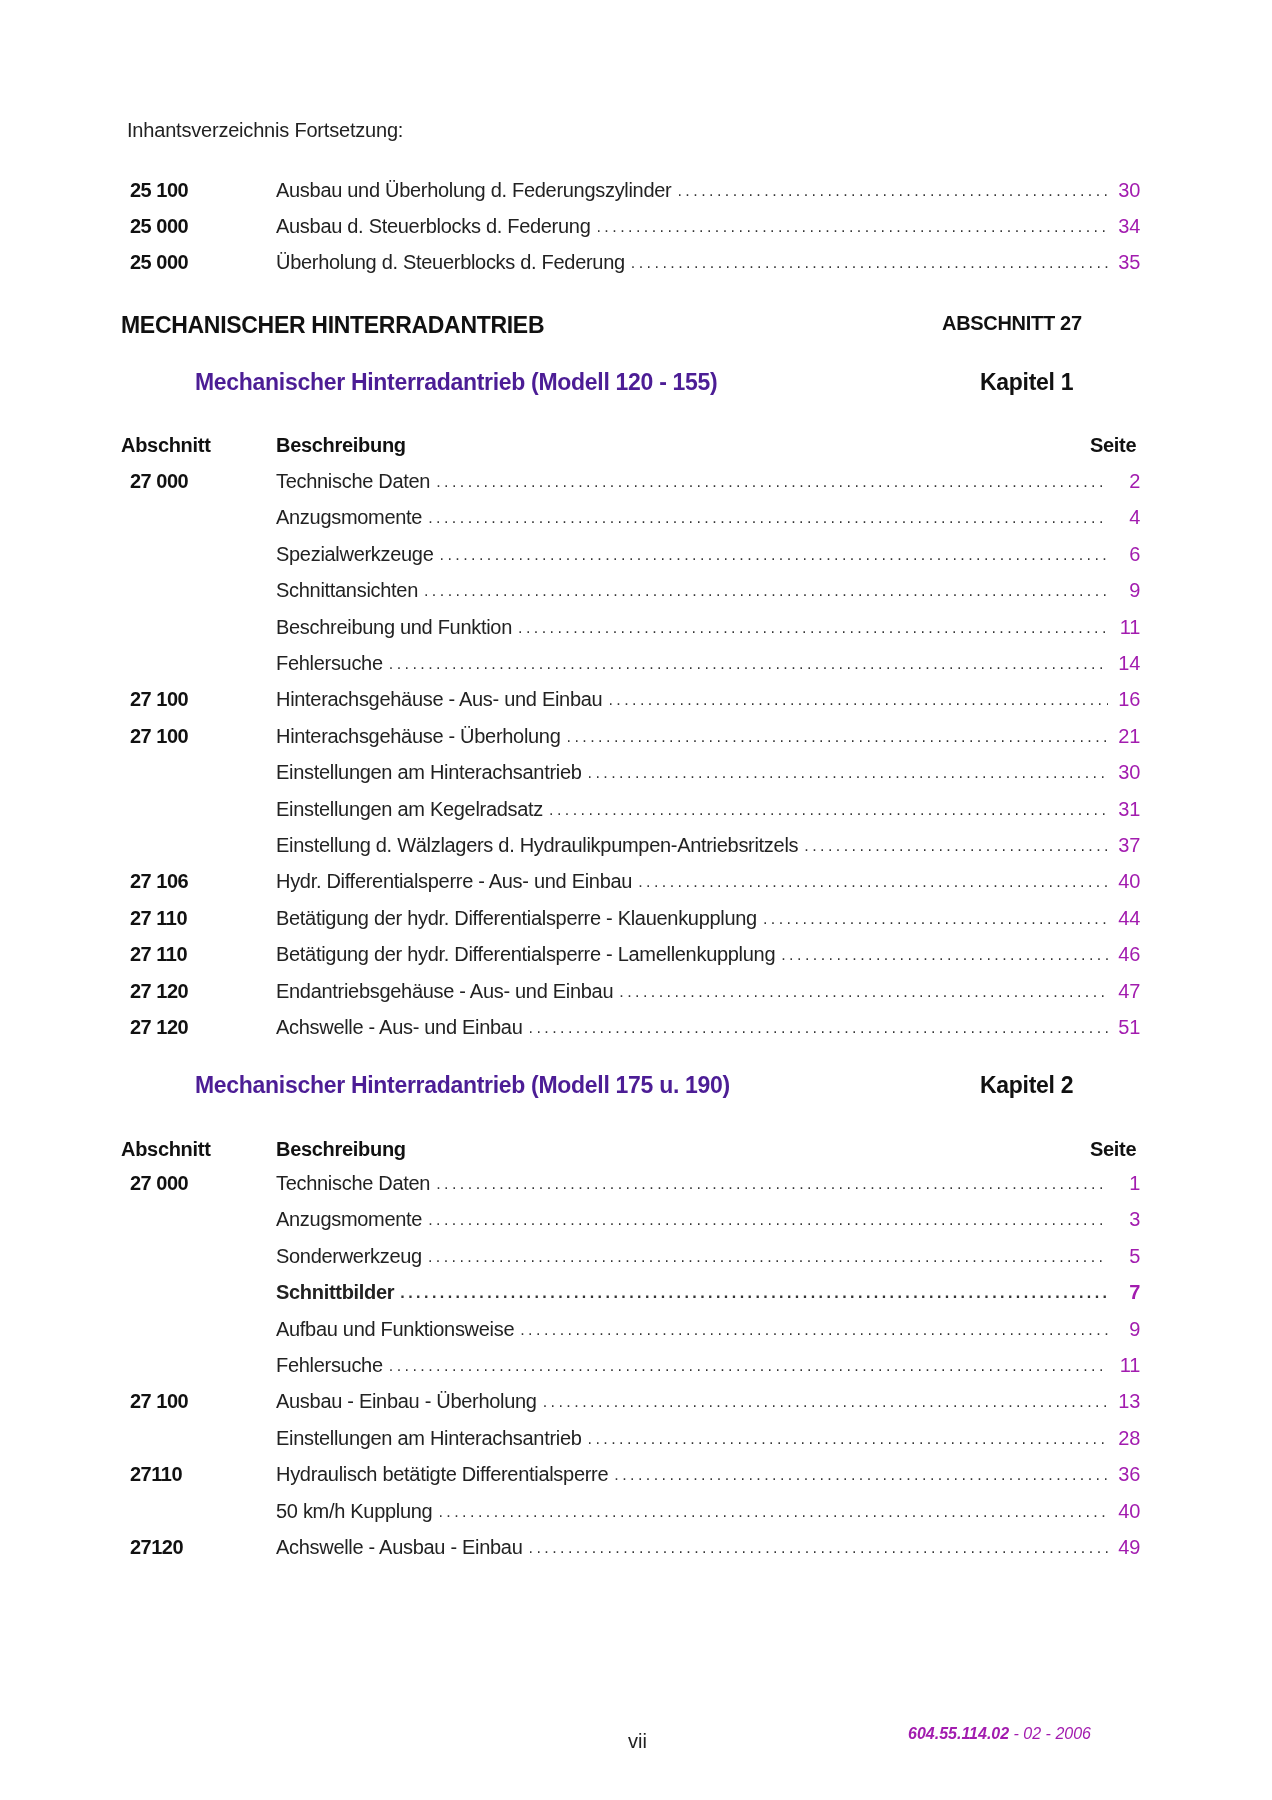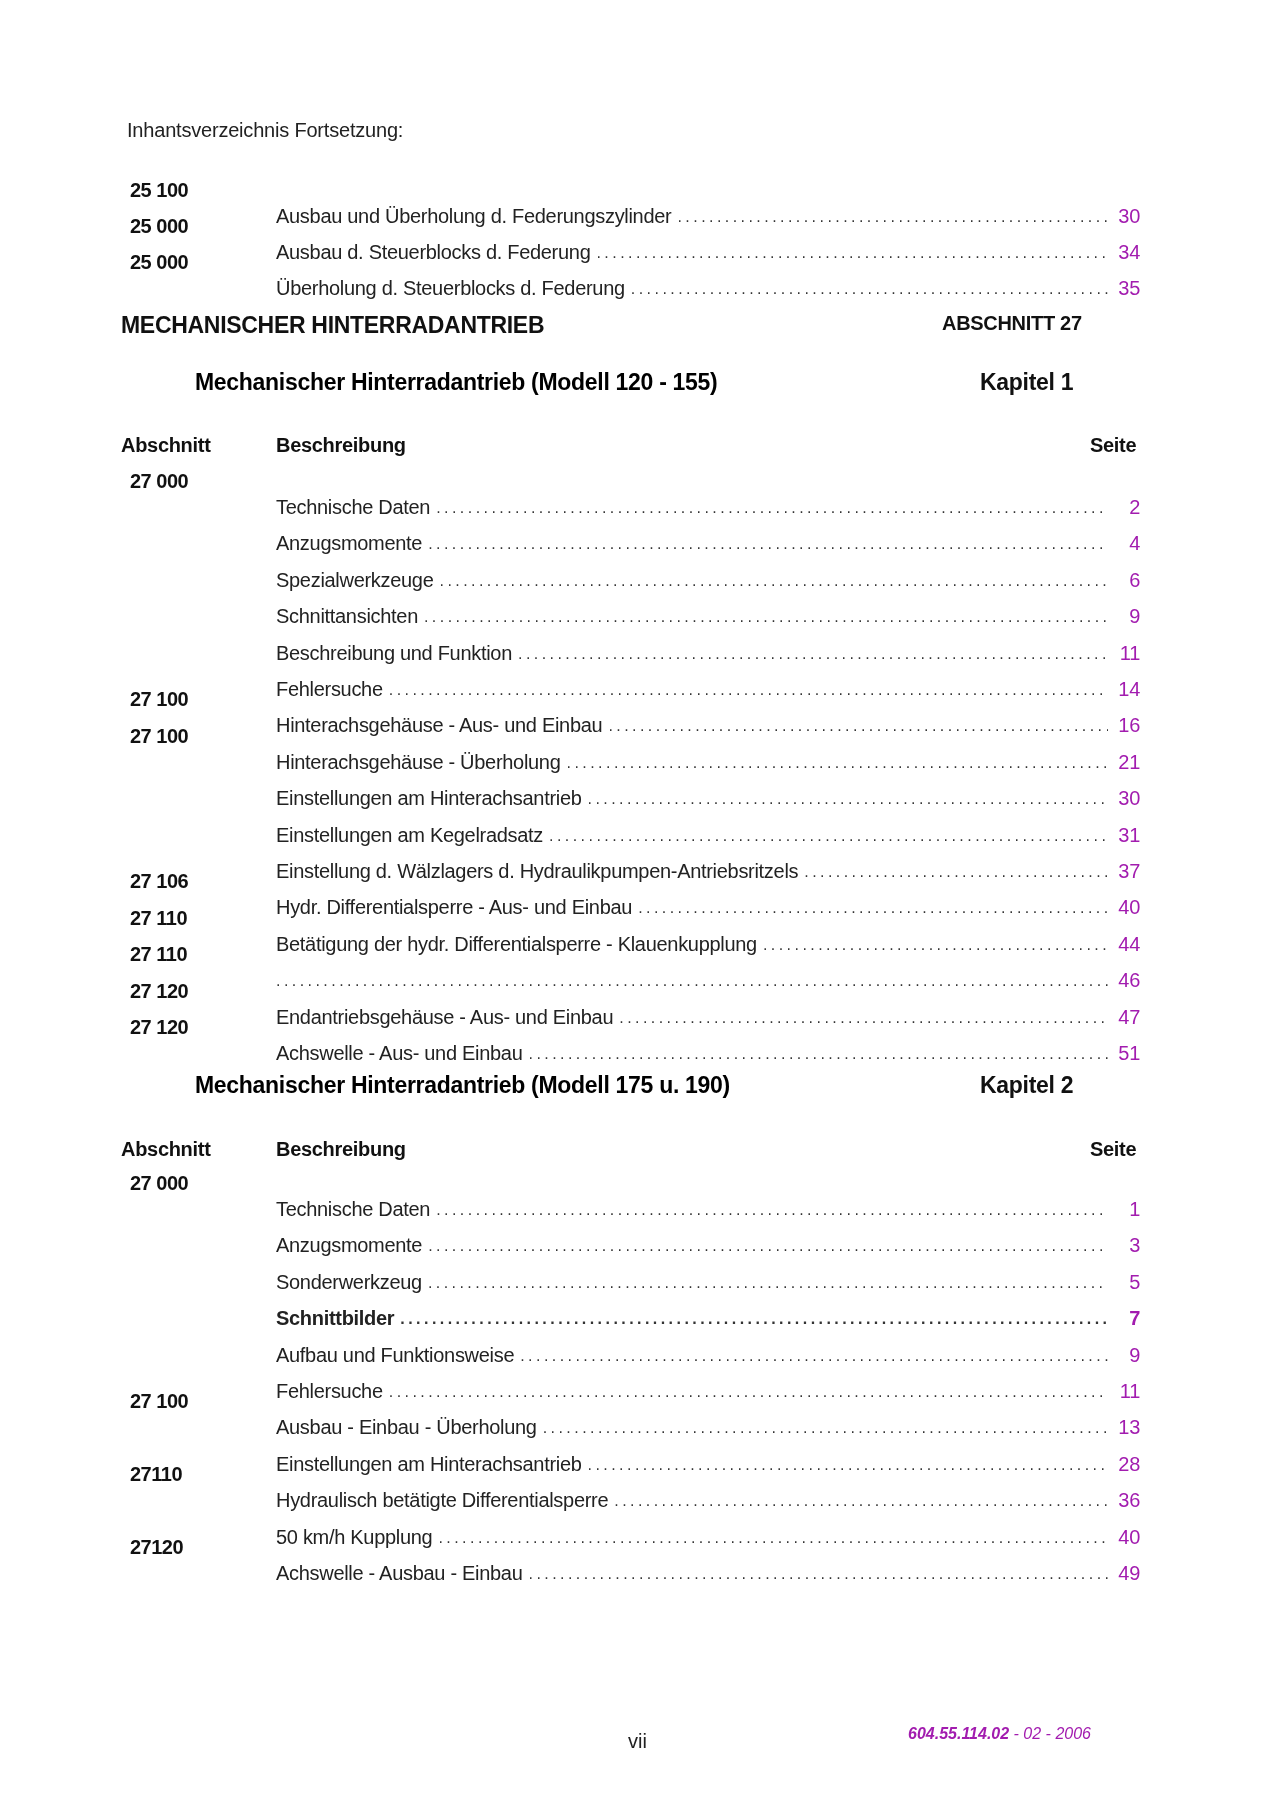--- a/index.html
+++ b/index.html
@@ -47,21 +47,20 @@
       color: #111;
       letter-spacing: -0.5px;
     }
     .row .desc-wrap {
       position: absolute;
       left: 156px;
       right: 0;
       display: flex;
       align-items: baseline;
       white-space: nowrap;
-      margin-top: 26px;
     }
     .row .desc {
       color: #222;
       flex: 0 0 auto;
       padding-right: 6px;
     }
     .row .leader {
       flex: 1 1 auto;
       overflow: hidden;
       color: #333;
@@ -98,21 +97,21 @@
       font-weight: bold;
       letter-spacing: -0.3px;
       color: #111;
     }
     .chapter-title {
       position: absolute;
       left: 195px;
       font-size: 23px;
       font-weight: bold;
       letter-spacing: -0.3px;
-      color: #000000;
+      color: #4c1d95;
     }
     .chapter-num {
       position: absolute;
       left: 980px;
       font-size: 23px;
       font-weight: bold;
       letter-spacing: -0.3px;
       color: #111;
     }
     .col-head {
@@ -284,20 +283,21 @@
         <span class="num">27 110</span>
         <div class="desc-wrap">
           <span class="desc">Betätigung der hydr. Differentialsperre - Klauenkupplung</span>
           <span class="leader"></span>
           <span class="page-no">44</span>
         </div>
       </div>
       <div class="row" style="top: 924.2px;">
         <span class="num">27 110</span>
         <div class="desc-wrap">
+          <span class="desc">Betätigung der hydr. Differentialsperre - Lamellenkupplung</span>
           <span class="leader"></span>
           <span class="page-no">46</span>
         </div>
       </div>
       <div class="row" style="top: 960.6px;">
         <span class="num">27 120</span>
         <div class="desc-wrap">
           <span class="desc">Endantriebsgehäuse - Aus- und Einbau</span>
           <span class="leader"></span>
           <span class="page-no">47</span>

